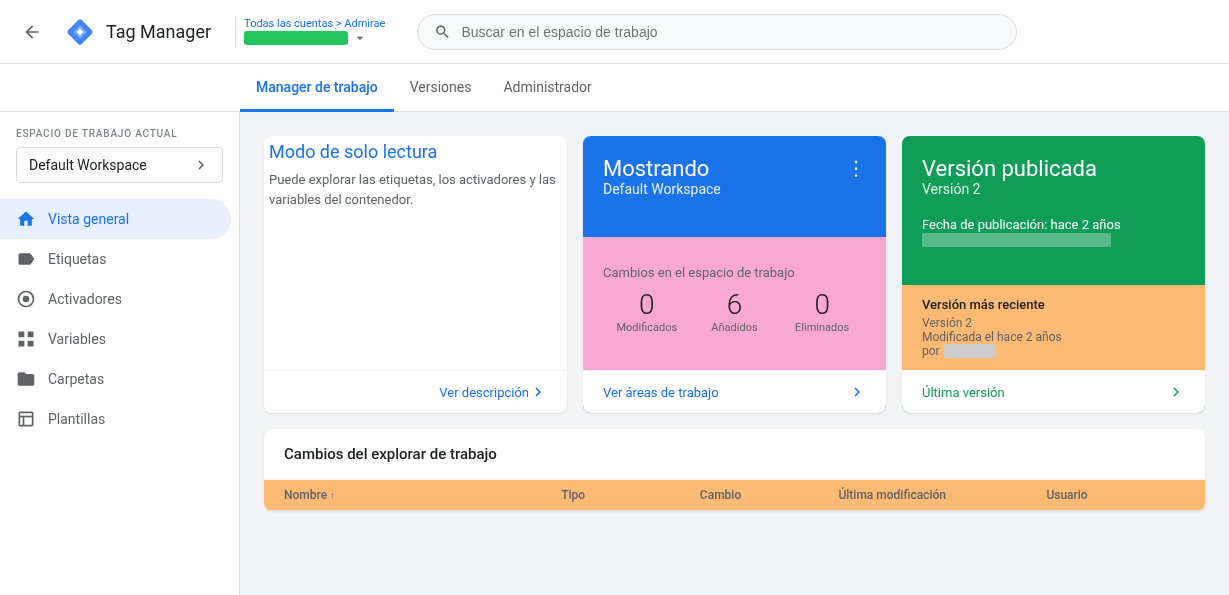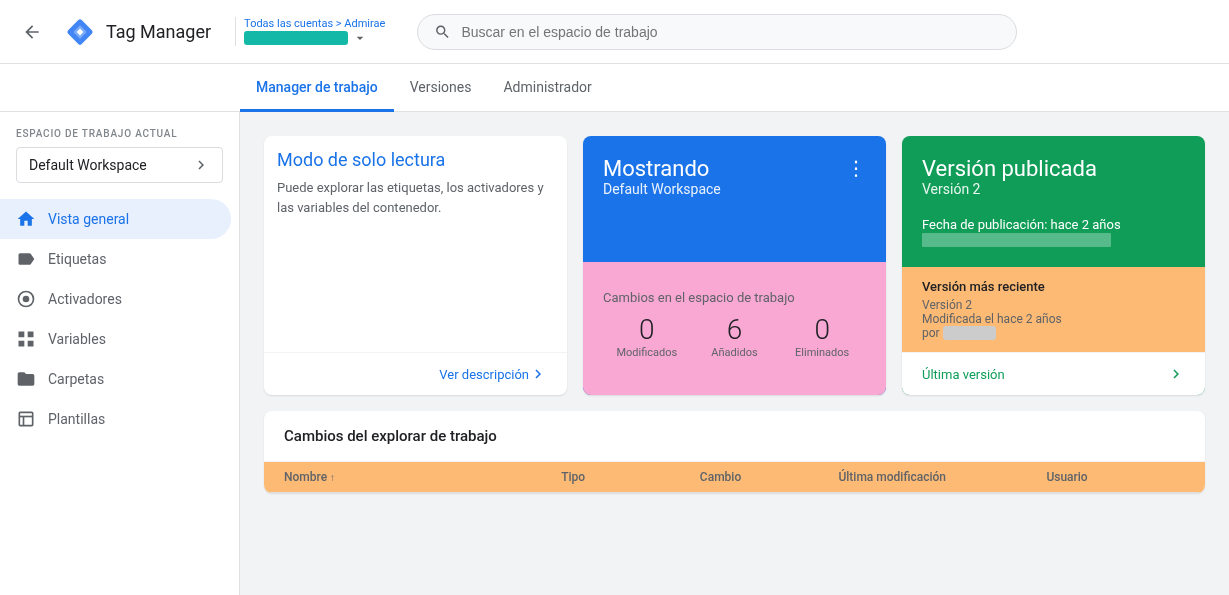--- a/index.html
+++ b/index.html
@@ -34,21 +34,21 @@
     }
     .breadcrumb {
       font-size: 11px; color: #5f6368;
     }
     .breadcrumb span { color: #1a73e8; }
     .account-name {
       font-size: 13px; color: #5f6368;
       display: flex; align-items: center; gap: 4px;
     }
     .account-name .blurred {
-      background: #14b8a6; border-radius: 3px; color: transparent; font-size: 12px;
+      background: #22c55e; border-radius: 3px; color: transparent; font-size: 12px;
       user-select: none;
     }
     .header-search {
       flex: 1;
       max-width: 600px;
       margin-left: 16px;
     }
     .search-box {
       display: flex; align-items: center;
       border: 1px solid #dadce0; border-radius: 24px;
@@ -138,21 +138,21 @@
     }
 
     .card {
       background: #fff; border-radius: 8px;
       box-shadow: 0 1px 2px rgba(0,0,0,0.1);
       flex: 1; overflow: hidden;
     }
 
     
     .card-readonly { display: flex; flex-direction: column; }
-    .card-readonly .card-body { padding: 13px; flex: 1; }
+    .card-readonly .card-body { padding: 5px; flex: 1; }
     .card-readonly .card-title { font-size: 18px; color: #1a73e8; margin-bottom: 8px; }
     .card-readonly .card-desc { font-size: 13px; color: #5f6368; line-height: 1.5; }
     .card-readonly .card-footer {
       padding: 12px 20px;
       border-top: 1px solid #f1f3f4;
       display: flex; align-items: center; justify-content: flex-end;
       color: #1a73e8; font-size: 13px; cursor: pointer;
     }
 
     
@@ -399,20 +399,26 @@
             <div class="stat-item">
               <div class="stat-number">6</div>
               <div class="stat-label">Añadidos</div>
             </div>
             <div class="stat-item">
               <div class="stat-number">0</div>
               <div class="stat-label">Eliminados</div>
             </div>
           </div>
         </div>
+        <div class="card-footer">
+          <span>Ver áreas de trabajo</span>
+          <svg width="18" height="18" viewBox="0 0 24 24" fill="#1a73e8">
+              <path d="M10 6L8.59 7.41 13.17 12l-4.58 4.59L10 18l6-6z"></path>
+            </svg>
+        </div>
       </div>
 
       <div class="card card-published">
         <div class="card-header">
           <div class="card-title">Versión publicada</div>
           <div class="card-subtitle">Versión 2</div>
           <div class="card-date">
             <span>Fecha de publicación: hace 2 años</span><br>
             <span class="blurred-text">xxxxxxxxxxxxxxxxxxxxxxxxxx</span>
           </div>

